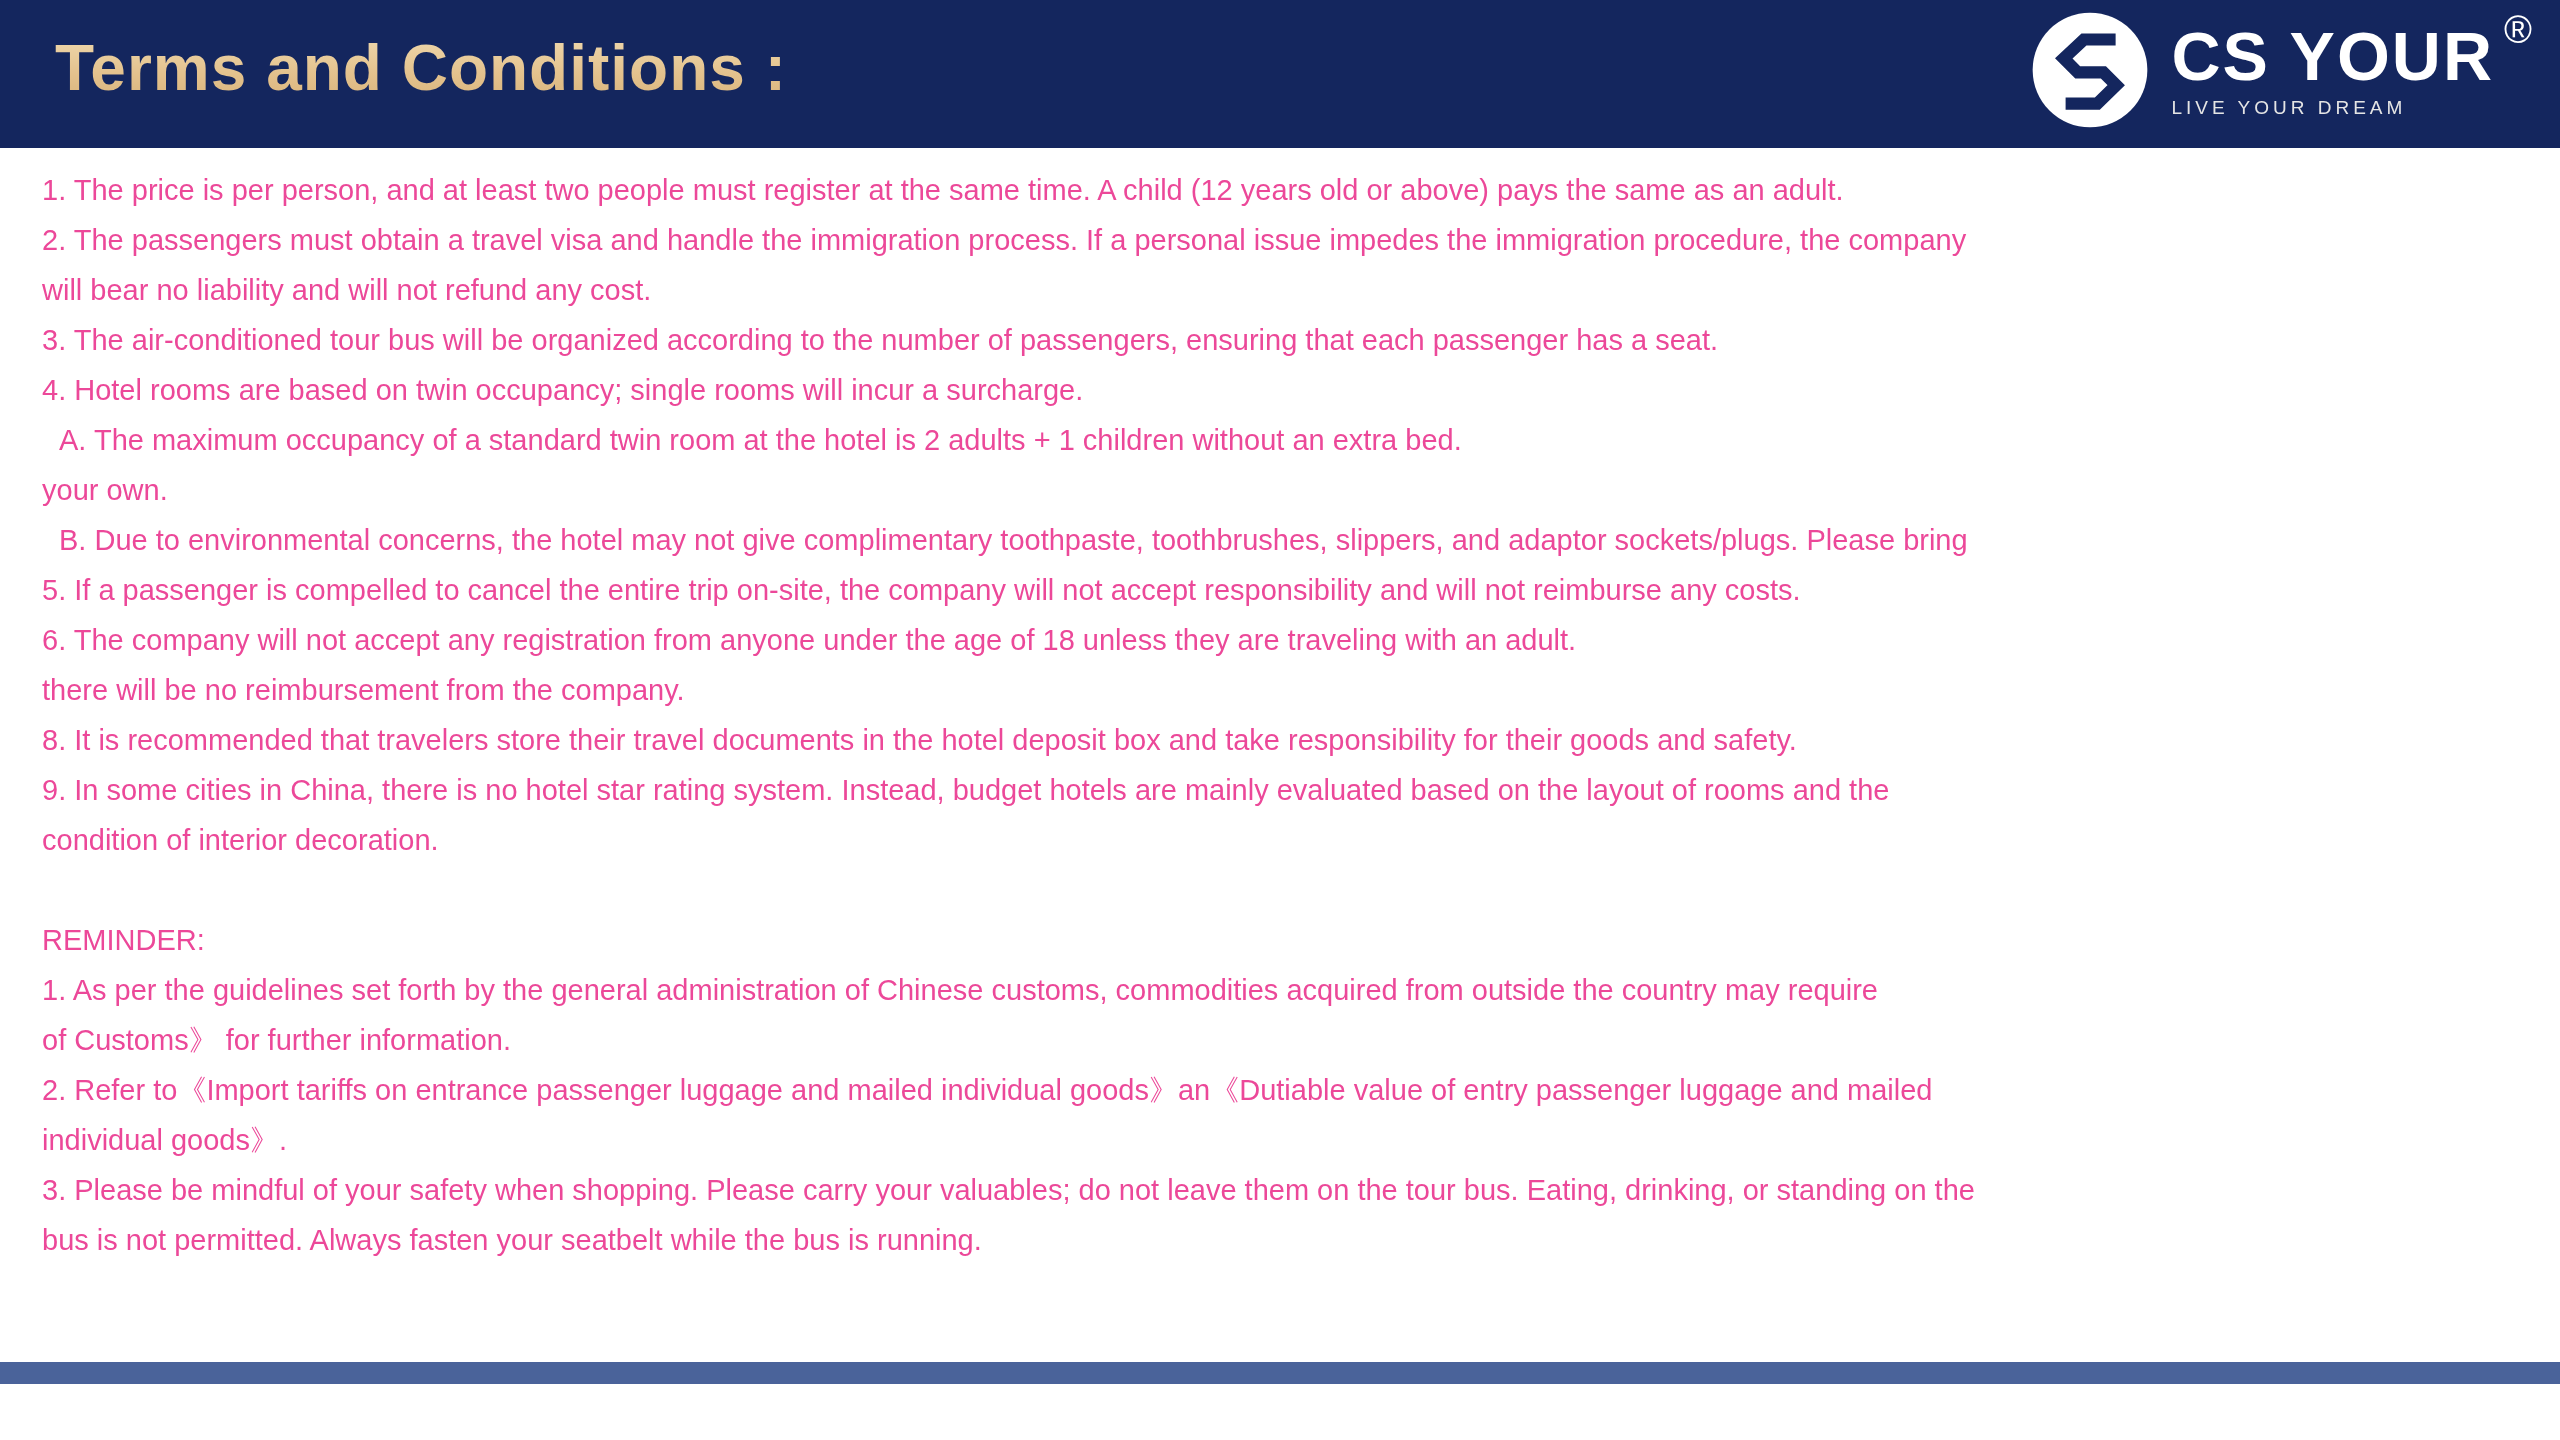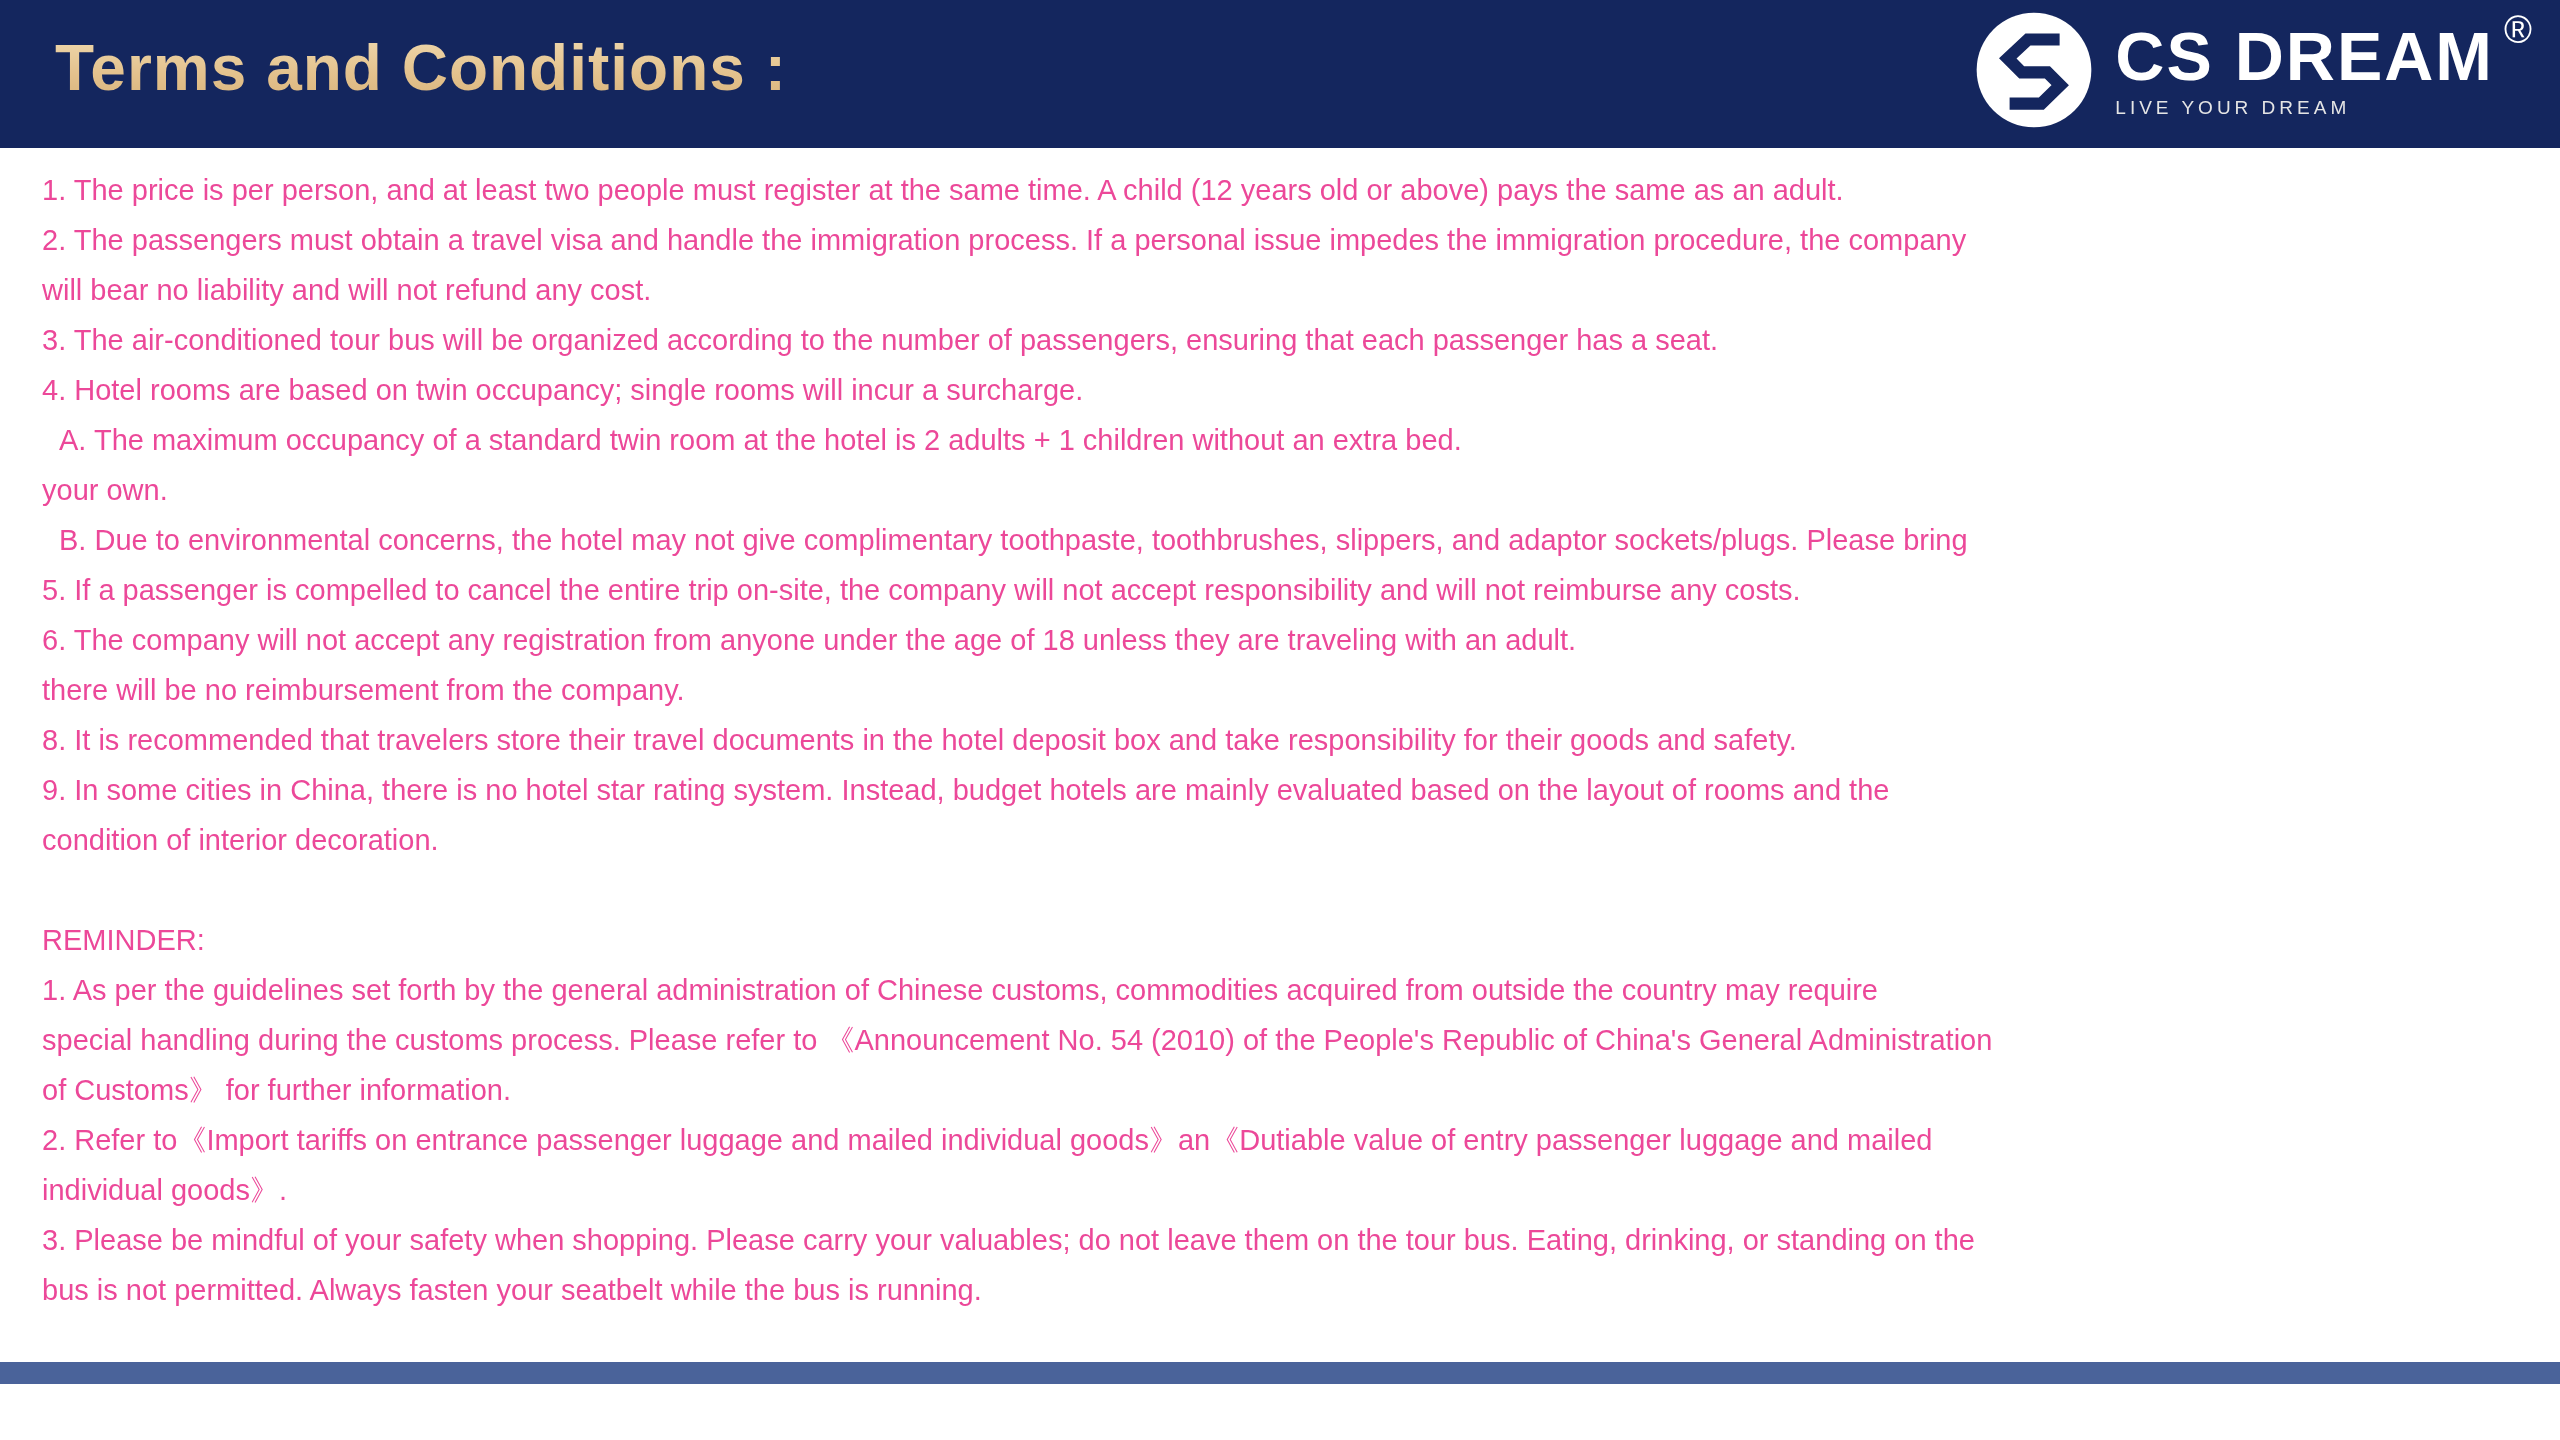--- a/index.html
+++ b/index.html
@@ -73,21 +73,21 @@
 
     <div class="brand">
       <span class="logo-mark">
         <svg viewBox="0 0 100 100" width="122" height="122" aria-hidden="true">
           <circle cx="50" cy="50" r="47" fill="#ffffff"></circle>
           <path d="M71 25 H45 L28.5 40.5 L40 52 H61 L71.5 62.5 L56 77.5 H30" fill="none" stroke="#14265e" stroke-width="10" stroke-linejoin="miter"></path>
         </svg>
       </span>
       <div class="brand-text">
         <div class="brand-row">
-          <span class="brand-name">CS DREAM</span>
+          <span class="brand-name">CS YOUR</span>
           <span class="brand-reg">®</span>
         </div>
         <div class="brand-tagline">LIVE YOUR DREAM</div>
       </div>
     </div>
   </header>
 
   <main class="content">
 
     <div>
@@ -122,21 +122,20 @@
         <p class="line">condition of interior decoration.</p>
 
     </div>
 
     <p class="line reminder-heading">REMINDER:</p>
 
     <div>
 
         <p class="line">1. As per the guidelines set forth by the general administration of Chinese customs, commodities acquired from outside the country may require</p>
 
-        <p class="line">special handling during the customs process. Please refer to 《Announcement No. 54 (2010) of the People's Republic of China's General Administration</p>
 
         <p class="line">of Customs》 for further information.</p>
 
         <p class="line">2. Refer to《Import tariffs on entrance passenger luggage and mailed individual goods》an《Dutiable value of entry passenger luggage and mailed</p>
 
         <p class="line">individual goods》.</p>
 
         <p class="line">3. Please be mindful of your safety when shopping. Please carry your valuables; do not leave them on the tour bus. Eating, drinking, or standing on the</p>
 
         <p class="line">bus is not permitted. Always fasten your seatbelt while the bus is running.</p>

